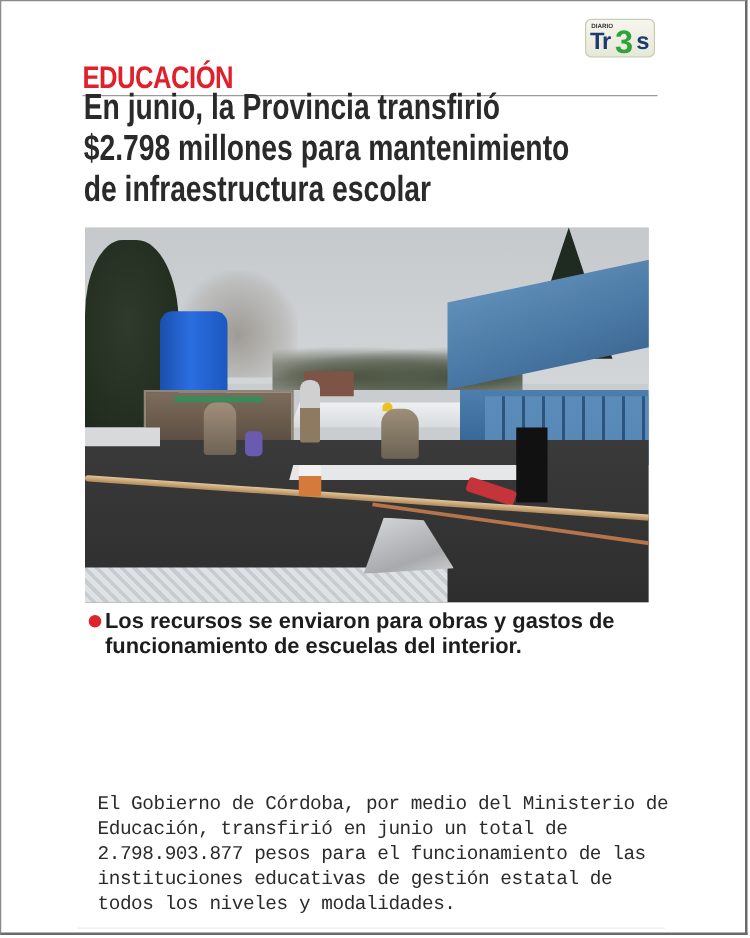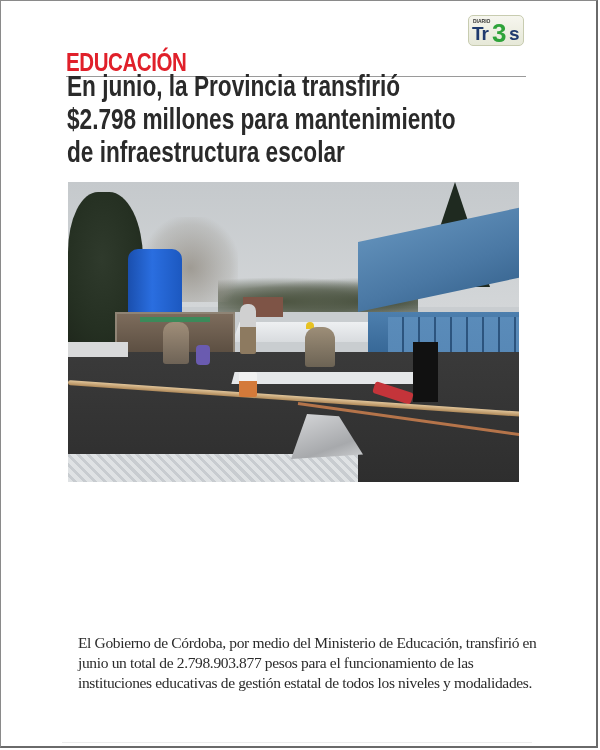--- a/index.html
+++ b/index.html
@@ -111,21 +111,21 @@
     font-size: 17.5px; line-height: 19.5px; color: #1d1d1d;
   }
   .bullets .dot {
     position: absolute; left: 1px; top: 5px; width: 10px; height: 10px;
     border-radius: 50%; background: #e0242c;
   }
   .bullets .txt { display: block; }
 
   .body-text {
     position: absolute; left: 78px; top: 633px; width: 460px; margin: 0;
-    font-family: Liberation Serif, serif; font-size: 15.5px; line-height: 20px; color: #2b2b2b;
+    font-family: Liberation Mono, monospace; font-size: 15.5px; line-height: 20px; color: #2b2b2b;
     letter-spacing: -0.35px;
   }
   .bottom-shadow {
     position: absolute; left: 62px; top: 742px; width: 470px; height: 1px; background: #ececec;
   }
 </style>
 </head>
 <body>
 
 <div class="frame"></div>
@@ -173,17 +173,21 @@
   <div class="foil"></div>
   <div class="worker1"></div>
   <div class="worker2"></div>
   <div class="helmet"></div>
   <div class="worker3"></div>
   <div class="gas"></div>
   <div class="bucket"></div>
 </div>
 
 <ul class="bullets">
+  <li>
+    <span class="dot"></span>
+    <span class="txt">Los recursos se enviaron para obras y gastos de funcionamiento de escuelas del interior.</span>
+  </li>
 </ul>
 
 <p class="body-text">El Gobierno de Córdoba, por medio del Ministerio de Educación, transfirió en junio un total de 2.798.903.877 pesos para el funcionamiento de las instituciones educativas de gestión estatal de todos los niveles y modalidades.</p>
 
 <div class="bottom-shadow"></div>
 
 </body></html>

